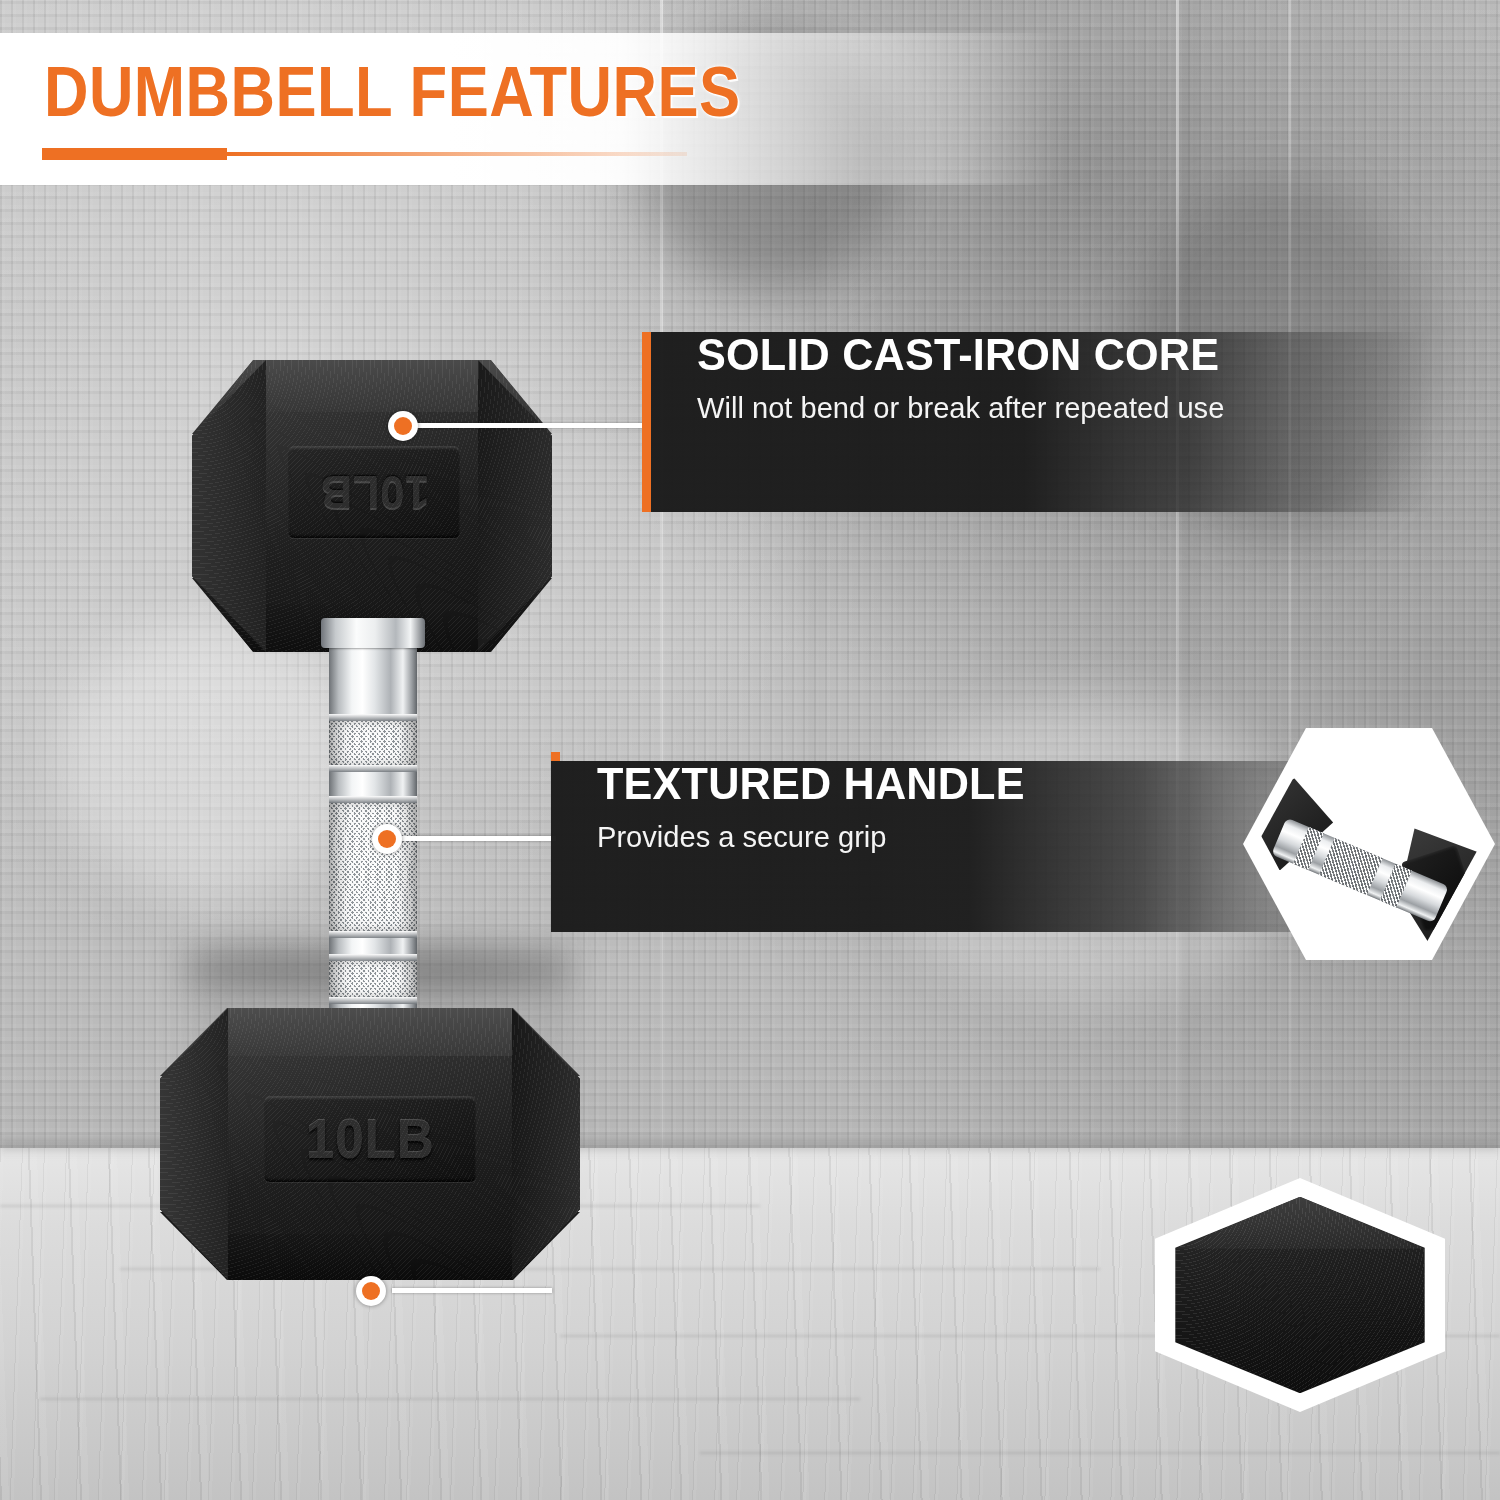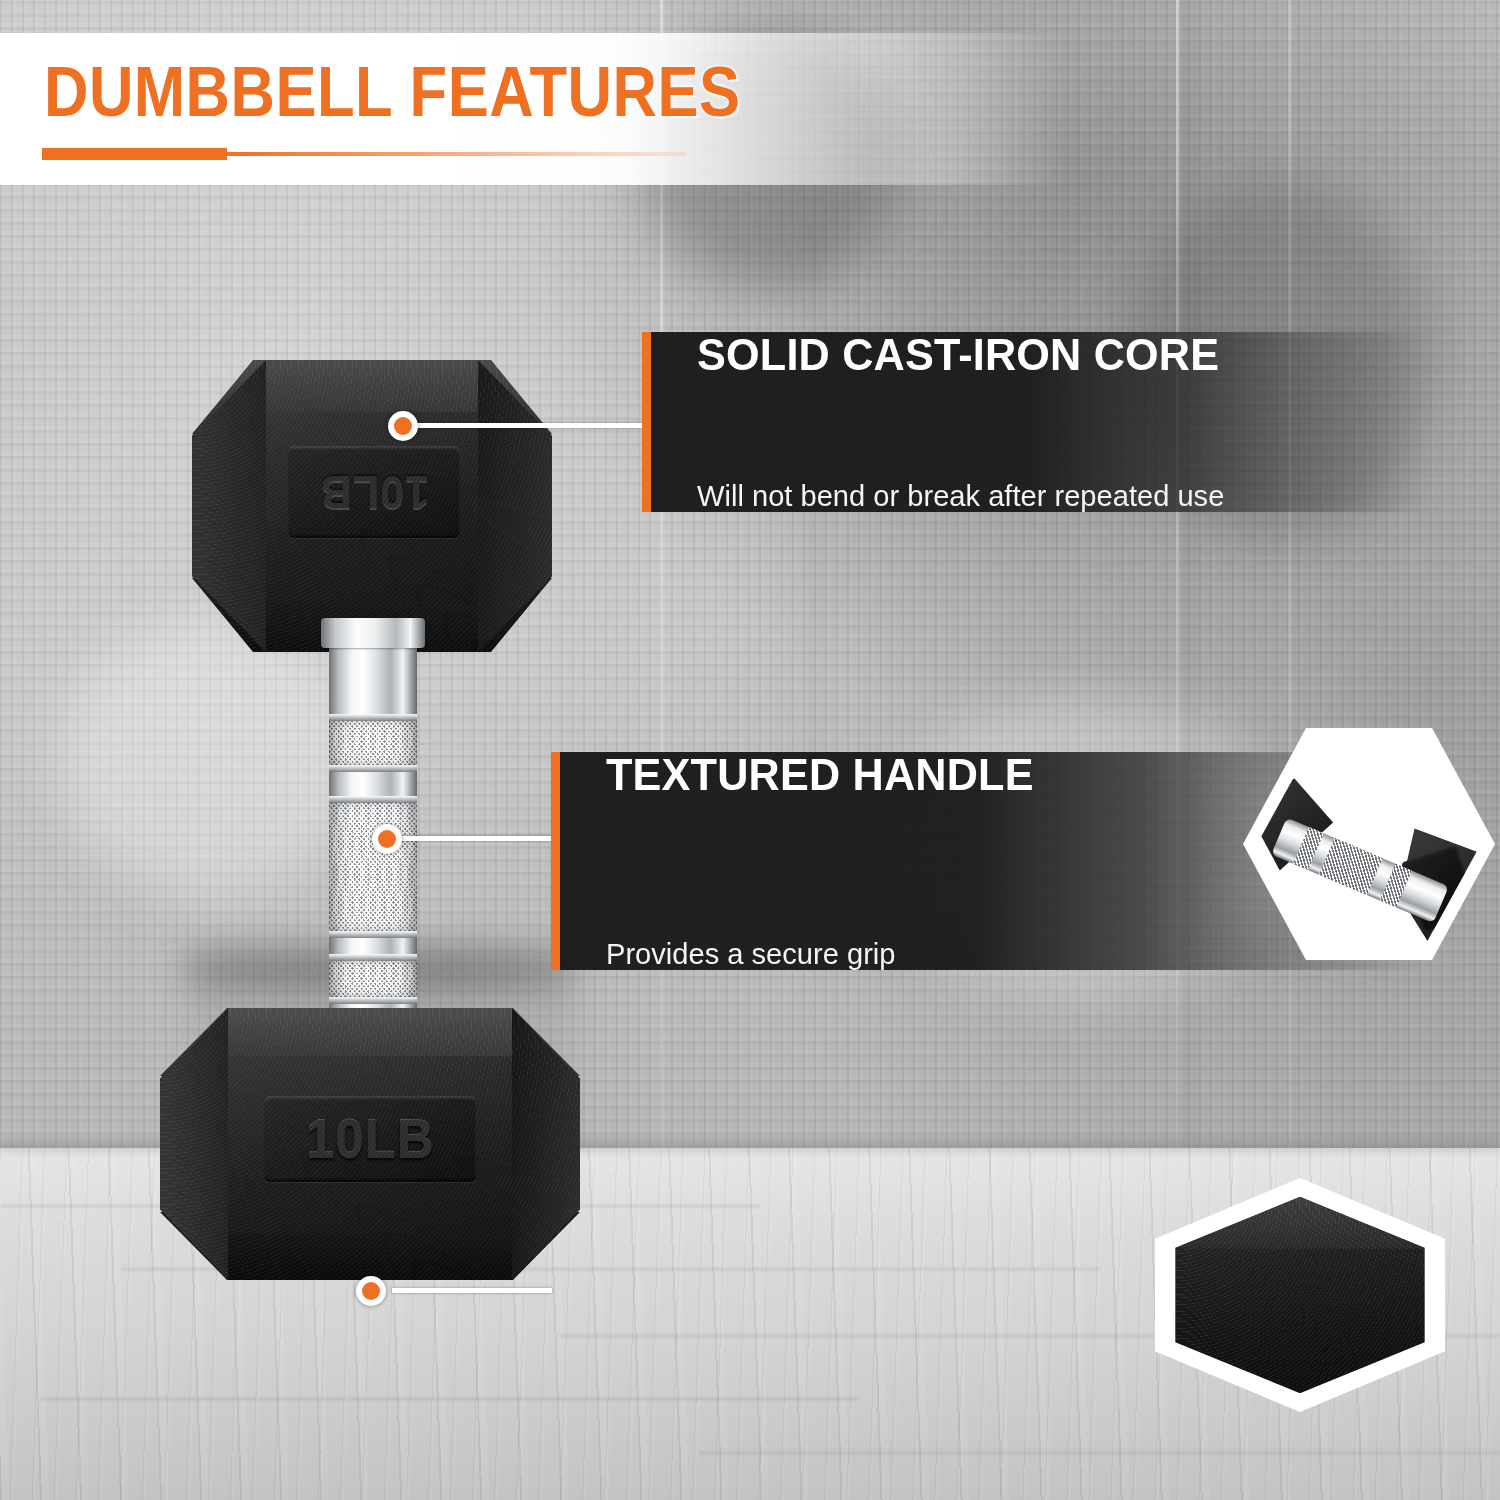--- a/index.html
+++ b/index.html
@@ -76,21 +76,21 @@
     box-shadow:0 0 4px rgba(0,0,0,.4);}
   .dot::after{content:"";position:absolute;left:6px;top:6px;width:18px;height:18px;
     border-radius:50%;background:#ee7023;}
 
   
   .callout{position:absolute;display:flex;}
   .accent{width:9px;flex:0 0 9px;background:#ee7023;}
   .panel{flex:1;position:relative;
     background:linear-gradient(90deg,rgba(26,26,26,.97) 0%,rgba(26,26,26,.96) 44%,rgba(30,30,30,.72) 62%,rgba(40,40,40,.34) 76%,rgba(60,60,60,0) 92%);}
   .panel-inner{position:absolute;left:46px;top:0;right:0;bottom:0;
-    display:flex;flex-direction:column;justify-content:space-between;}
+    display:flex;flex-direction:column;justify-content:flex-start;}
   .c-title{color:#fff;font-size:45px;font-weight:700;letter-spacing:.2px;line-height:1.04;
     font-family:"Liberation Sans","DejaVu Sans",sans-serif;white-space:nowrap;
     transform:scaleX(.96);transform-origin:left center;}
   .c-sub{color:#f4f4f4;font-size:30px;font-weight:400;margin-top:13px;line-height:1.08;
     white-space:nowrap;transform:scaleX(.97);transform-origin:left center;}
 
   
   .hexbadge{position:absolute;
     clip-path:polygon(25% 0%,75% 0%,100% 50%,75% 100%,25% 100%,0% 50%);
     background:#ffffff;}
@@ -226,21 +226,21 @@
     <div class="panel">
       <div class="panel-inner">
         <div class="c-title">SOLID CAST-IRON CORE</div>
         <div class="c-sub">Will not bend or break after repeated use</div>
       </div>
     </div>
   </div>
 
   <div class="conn-line" style="left:396px;top:836px;width:160px;"></div>
   <div class="dot" style="left:372px;top:824px;"></div>
-  <div class="callout" style="left:551px;top:752px;width:949px;height:218px;">
+  <div class="callout" style="left:551px;top:752px;width:949px;height:180px;flex-direction:column;">
     <div class="accent"></div>
     <div class="panel">
       <div class="panel-inner">
         <div class="c-title">TEXTURED HANDLE</div>
         <div class="c-sub">Provides a secure grip</div>
       </div>
     </div>
   </div>
 
   <div class="hexbadge" style="left:1243px;top:728px;width:252px;height:232px;">

